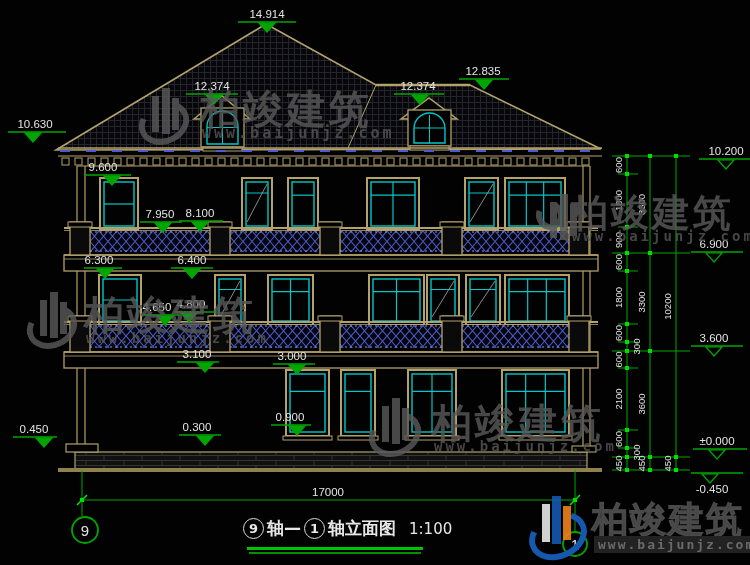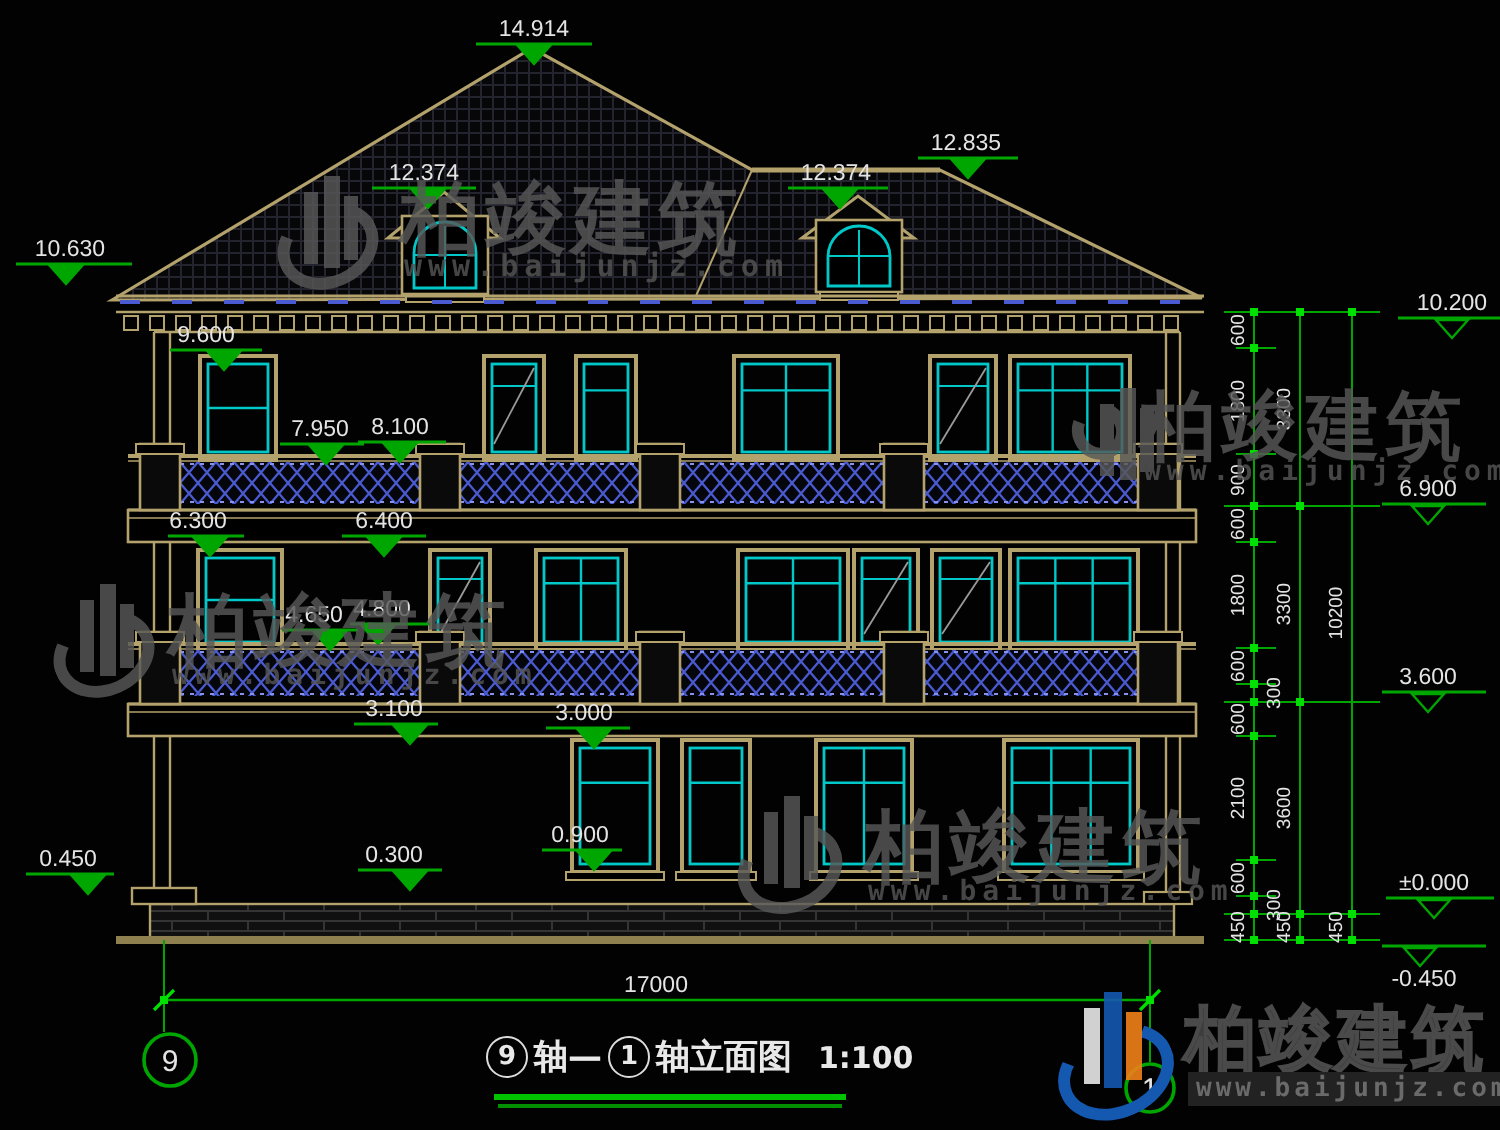--- a/index.html
+++ b/index.html
@@ -10,21 +10,21 @@
   .wm .cn{font-weight:bold;letter-spacing:3px;font-family:"DejaVu Sans",sans-serif;}
   .wm .url{font-weight:bold;font-family:"DejaVu Sans Mono",monospace;color:#555;}
   .bglyph{position:absolute;}
   .bglyph .ring{position:absolute;border-radius:50%;border-style:solid;border-top-color:transparent !important;transform:rotate(-24deg);}
   .bglyph .bar{position:absolute;}
   
   #titleblock{position:absolute;left:243px;top:517px;display:flex;align-items:center;gap:3px;
               color:#e8e8e8;font-size:17px;font-weight:bold;font-family:"DejaVu Sans",sans-serif;}
   .bubble{width:19px;height:19px;border:1.6px solid #dcdcdc;border-radius:50%;display:flex;
           align-items:center;justify-content:center;font-size:13px;font-weight:bold;flex:0 0 auto;}
-  #scale-label{margin-left:10px;font-size:15px;font-weight:bold;}
+  #scale-label{margin-left:10px;font-size:15px;font-weight:normal;}
   .title-underline{position:absolute;background:#00c400;}
   
   #logo-color{position:absolute;left:528px;top:492px;width:222px;height:70px;}
   #logo-color .cn{position:absolute;left:64px;top:4px;font-size:36px;font-weight:bold;letter-spacing:2px;
                   color:#3d3d3d;font-family:"DejaVu Sans",sans-serif;-webkit-text-stroke:1px #4a4a4a;}
   #logo-color .url{position:absolute;left:66px;top:44px;font-size:13px;font-weight:bold;letter-spacing:2px;
                    color:#6a6a6a;background:#222;padding:1px 4px;font-family:"DejaVu Sans Mono",monospace;}
 </style>
 </head>
 <body>

